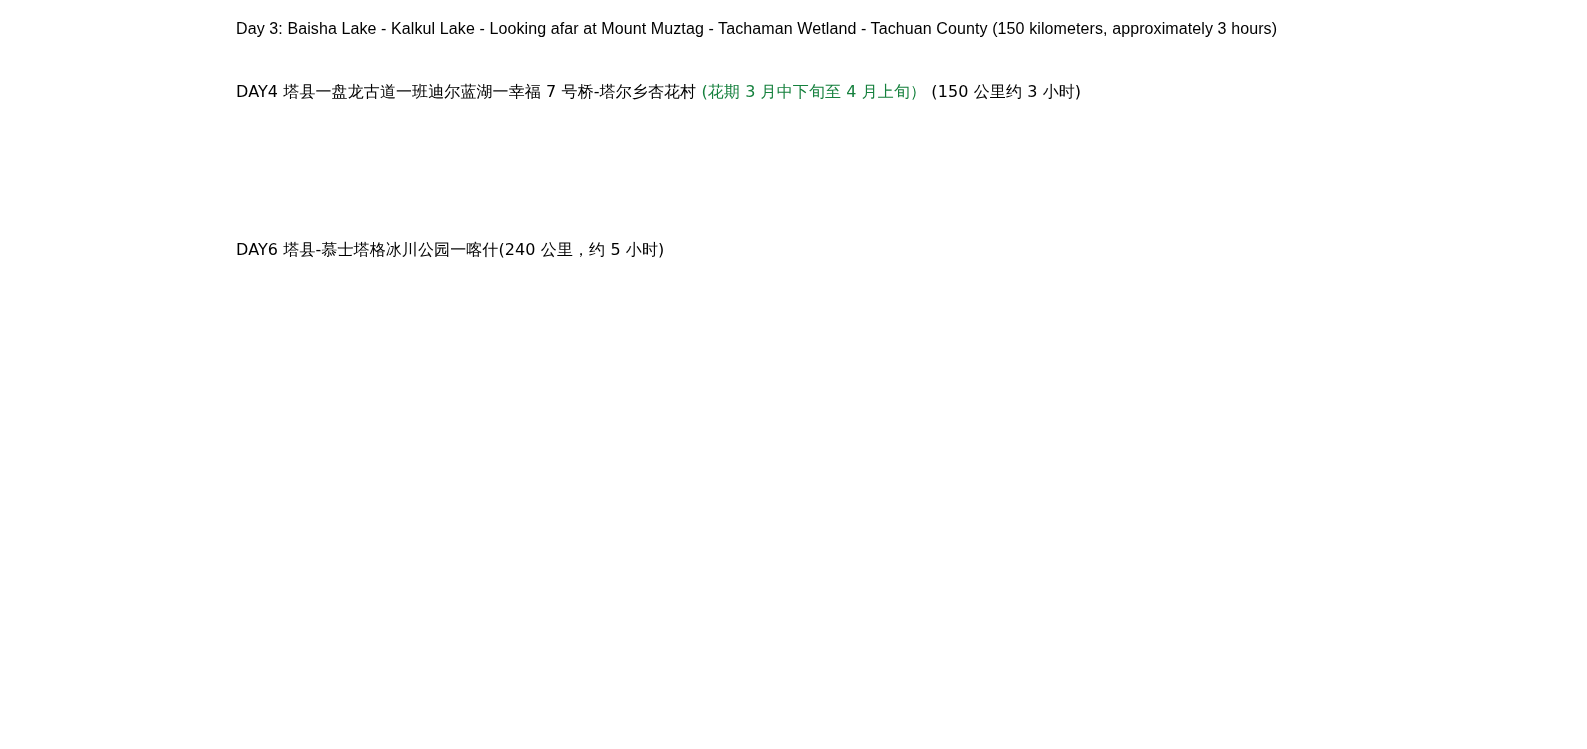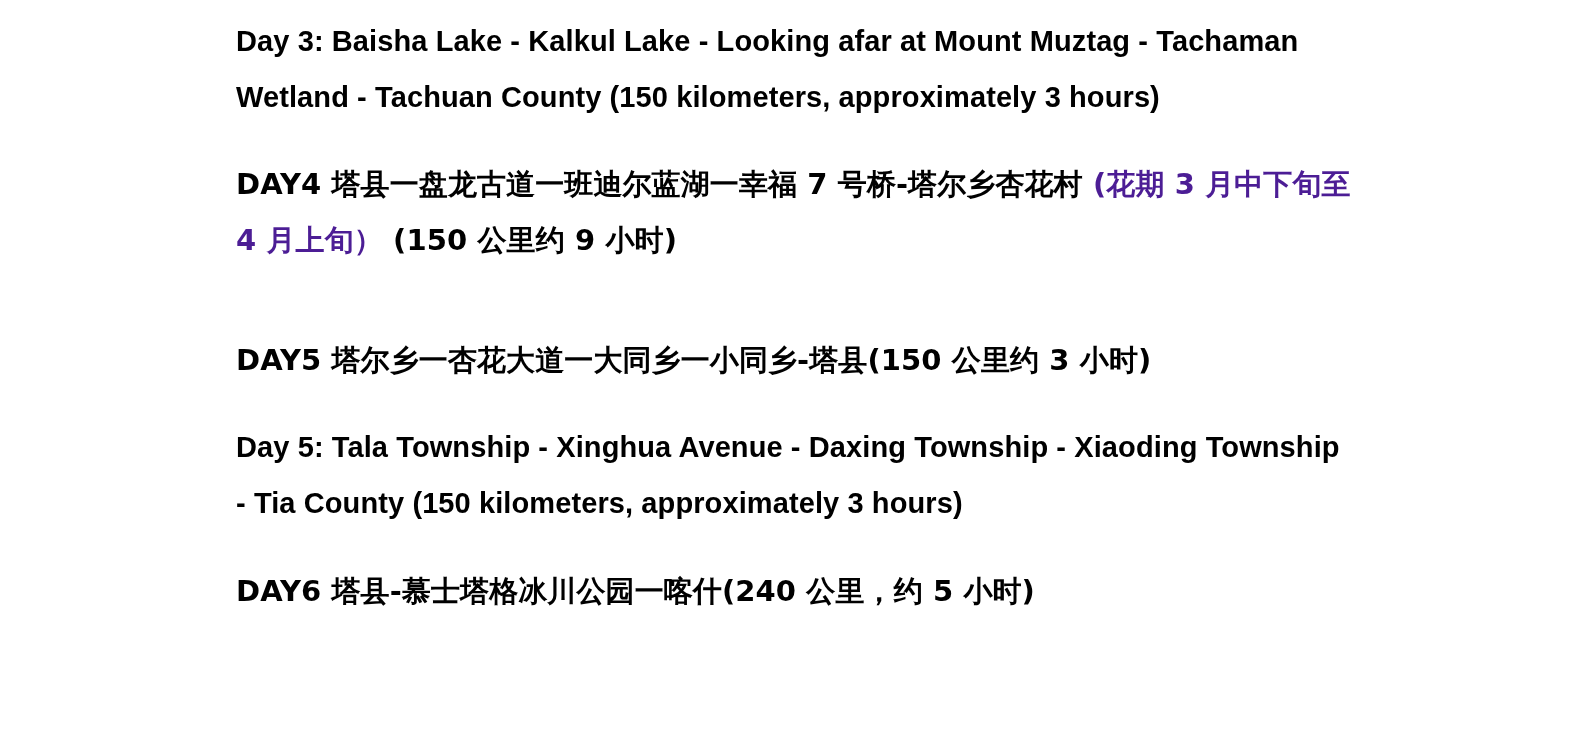--- a/index.html
+++ b/index.html
@@ -20,32 +20,32 @@
     height: 749px;
     background: #ffffff;
   }
   .content {
     position: absolute;
     left: 236px;
     top: 14px;
     width: 1120px;
   }
   .para {
-    font-size: 29px;
-    font-weight: bold;
+    font-size: 16px;
+    font-weight: normal;
     line-height: 1.92;
     letter-spacing: 0.1px;
     margin: 0 0 0 0;
     word-break: normal;
   }
   .spacer {
     height: 32px;
   }
   .red {
-    color: #4c1d95;
+    color: #15803d;
   }
   .blk {
     color: #000000;
   }
   .cjk {
     font-family: "DejaVu Sans", "Liberation Sans", sans-serif;
   }
 </style>
 </head>
 <body>
@@ -53,37 +53,31 @@
 <div class="page">
   <div class="content">
 
     <p class="para">
       <span class="blk">Day 3: Baisha Lake - Kalkul Lake - Looking afar at Mount Muztag - Tachaman Wetland - Tachuan County (150 kilometers, approximately 3 hours)</span>
     </p>
 
     <div class="spacer"></div>
 
     <p class="para cjk">
-      <span class="blk">DAY4 塔县一盘龙古道一班迪尔蓝湖一幸福 7 号桥-塔尔乡杏花村 </span><span class="red">(花期 3 月中下旬至 4 月上旬）</span><span class="blk"> (150 公里约 9 小时)</span>
+      <span class="blk">DAY4 塔县一盘龙古道一班迪尔蓝湖一幸福 7 号桥-塔尔乡杏花村 </span><span class="red">(花期 3 月中下旬至 4 月上旬）</span><span class="blk"> (150 公里约 3 小时)</span>
     </p>
 
     <div class="spacer"></div>
 
 
     <div class="spacer"></div>
 
-    <p class="para cjk">
-      <span class="blk">DAY5 塔尔乡一杏花大道一大同乡一小同乡-塔县(150 公里约 3 小时)</span>
-    </p>
 
     <div class="spacer"></div>
 
-    <p class="para">
-      <span class="blk">Day 5: Tala Township - Xinghua Avenue - Daxing Township - Xiaoding Township - Tia County (150 kilometers, approximately 3 hours)</span>
-    </p>
 
     <div class="spacer"></div>
 
     <p class="para cjk">
       <span class="blk">DAY6 塔县-慕士塔格冰川公园一喀什(240 公里，约 5 小时)</span>
     </p>
 
   </div>
 </div>
 

